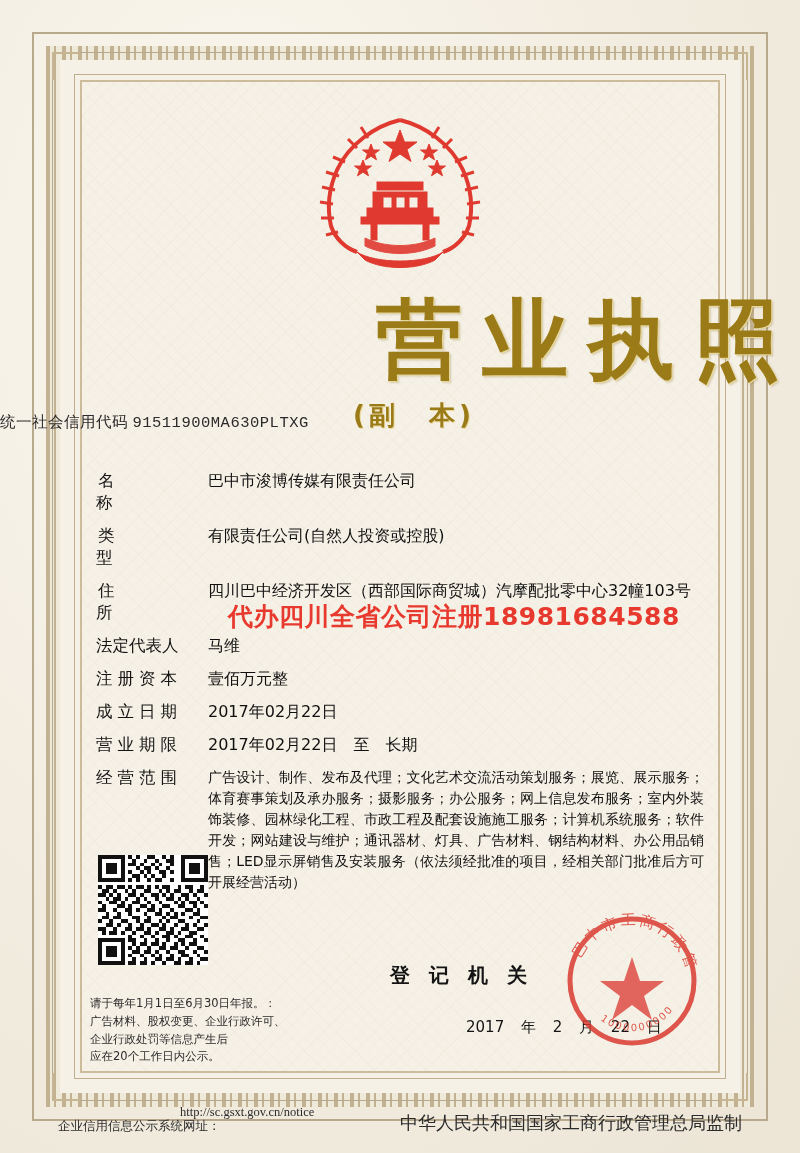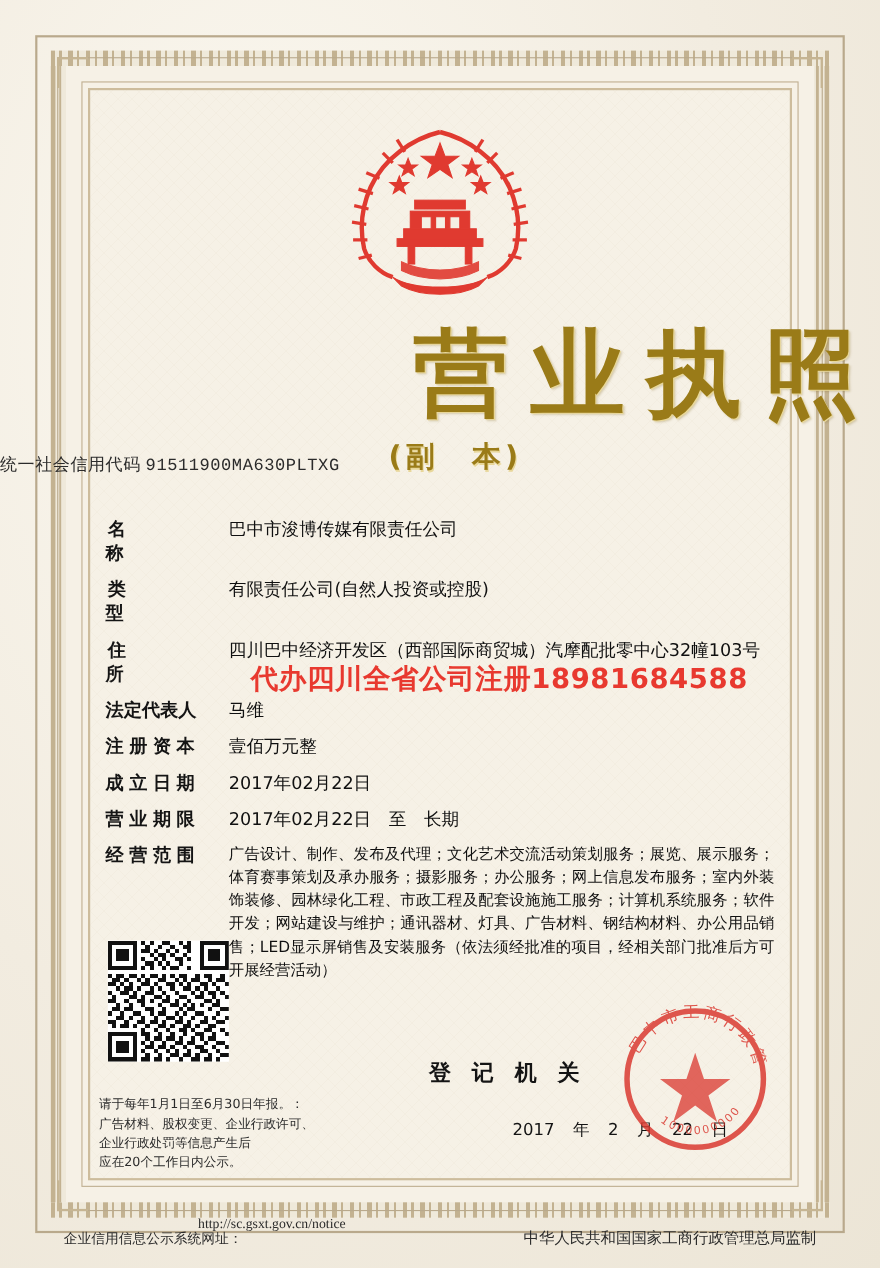--- a/index.html
+++ b/index.html
@@ -142,21 +142,21 @@
   }
   .row {
     display: flex;
     align-items: flex-start;
     margin-bottom: 11px;
   }
   .row .label {
     width: 112px;
     flex: 0 0 112px;
     font-size: 16.5px;
-    font-weight: bold;
+    font-weight: normal;
     letter-spacing: 0px;
     color: #141414;
     font-family: "DejaVu Sans", sans-serif;
   }
   .label.s4 { letter-spacing: 14px; text-indent: 2px; }
   .label.s3 { letter-spacing: 5px; }
   .label.s5 { letter-spacing: 0px; }
   .row .value {
     flex: 1;
     font-size: 16px;
@@ -250,21 +250,21 @@
     left: 180px;
     bottom: 33px;
     font-size: 12.5px;
     font-family: Liberation Serif, serif;
     color: #2b2b2b;
   }
   .bottom-right {
     position: absolute;
     right: 58px;
     bottom: 18px;
-    font-size: 14px;
+    font-size: 18px;
     font-family: "DejaVu Sans", sans-serif;
     color: #2b2b2b;
   }
 </style>
 </head>
 <body>
 
 <div id="cert">
 
   <div class="border-outer"></div>

